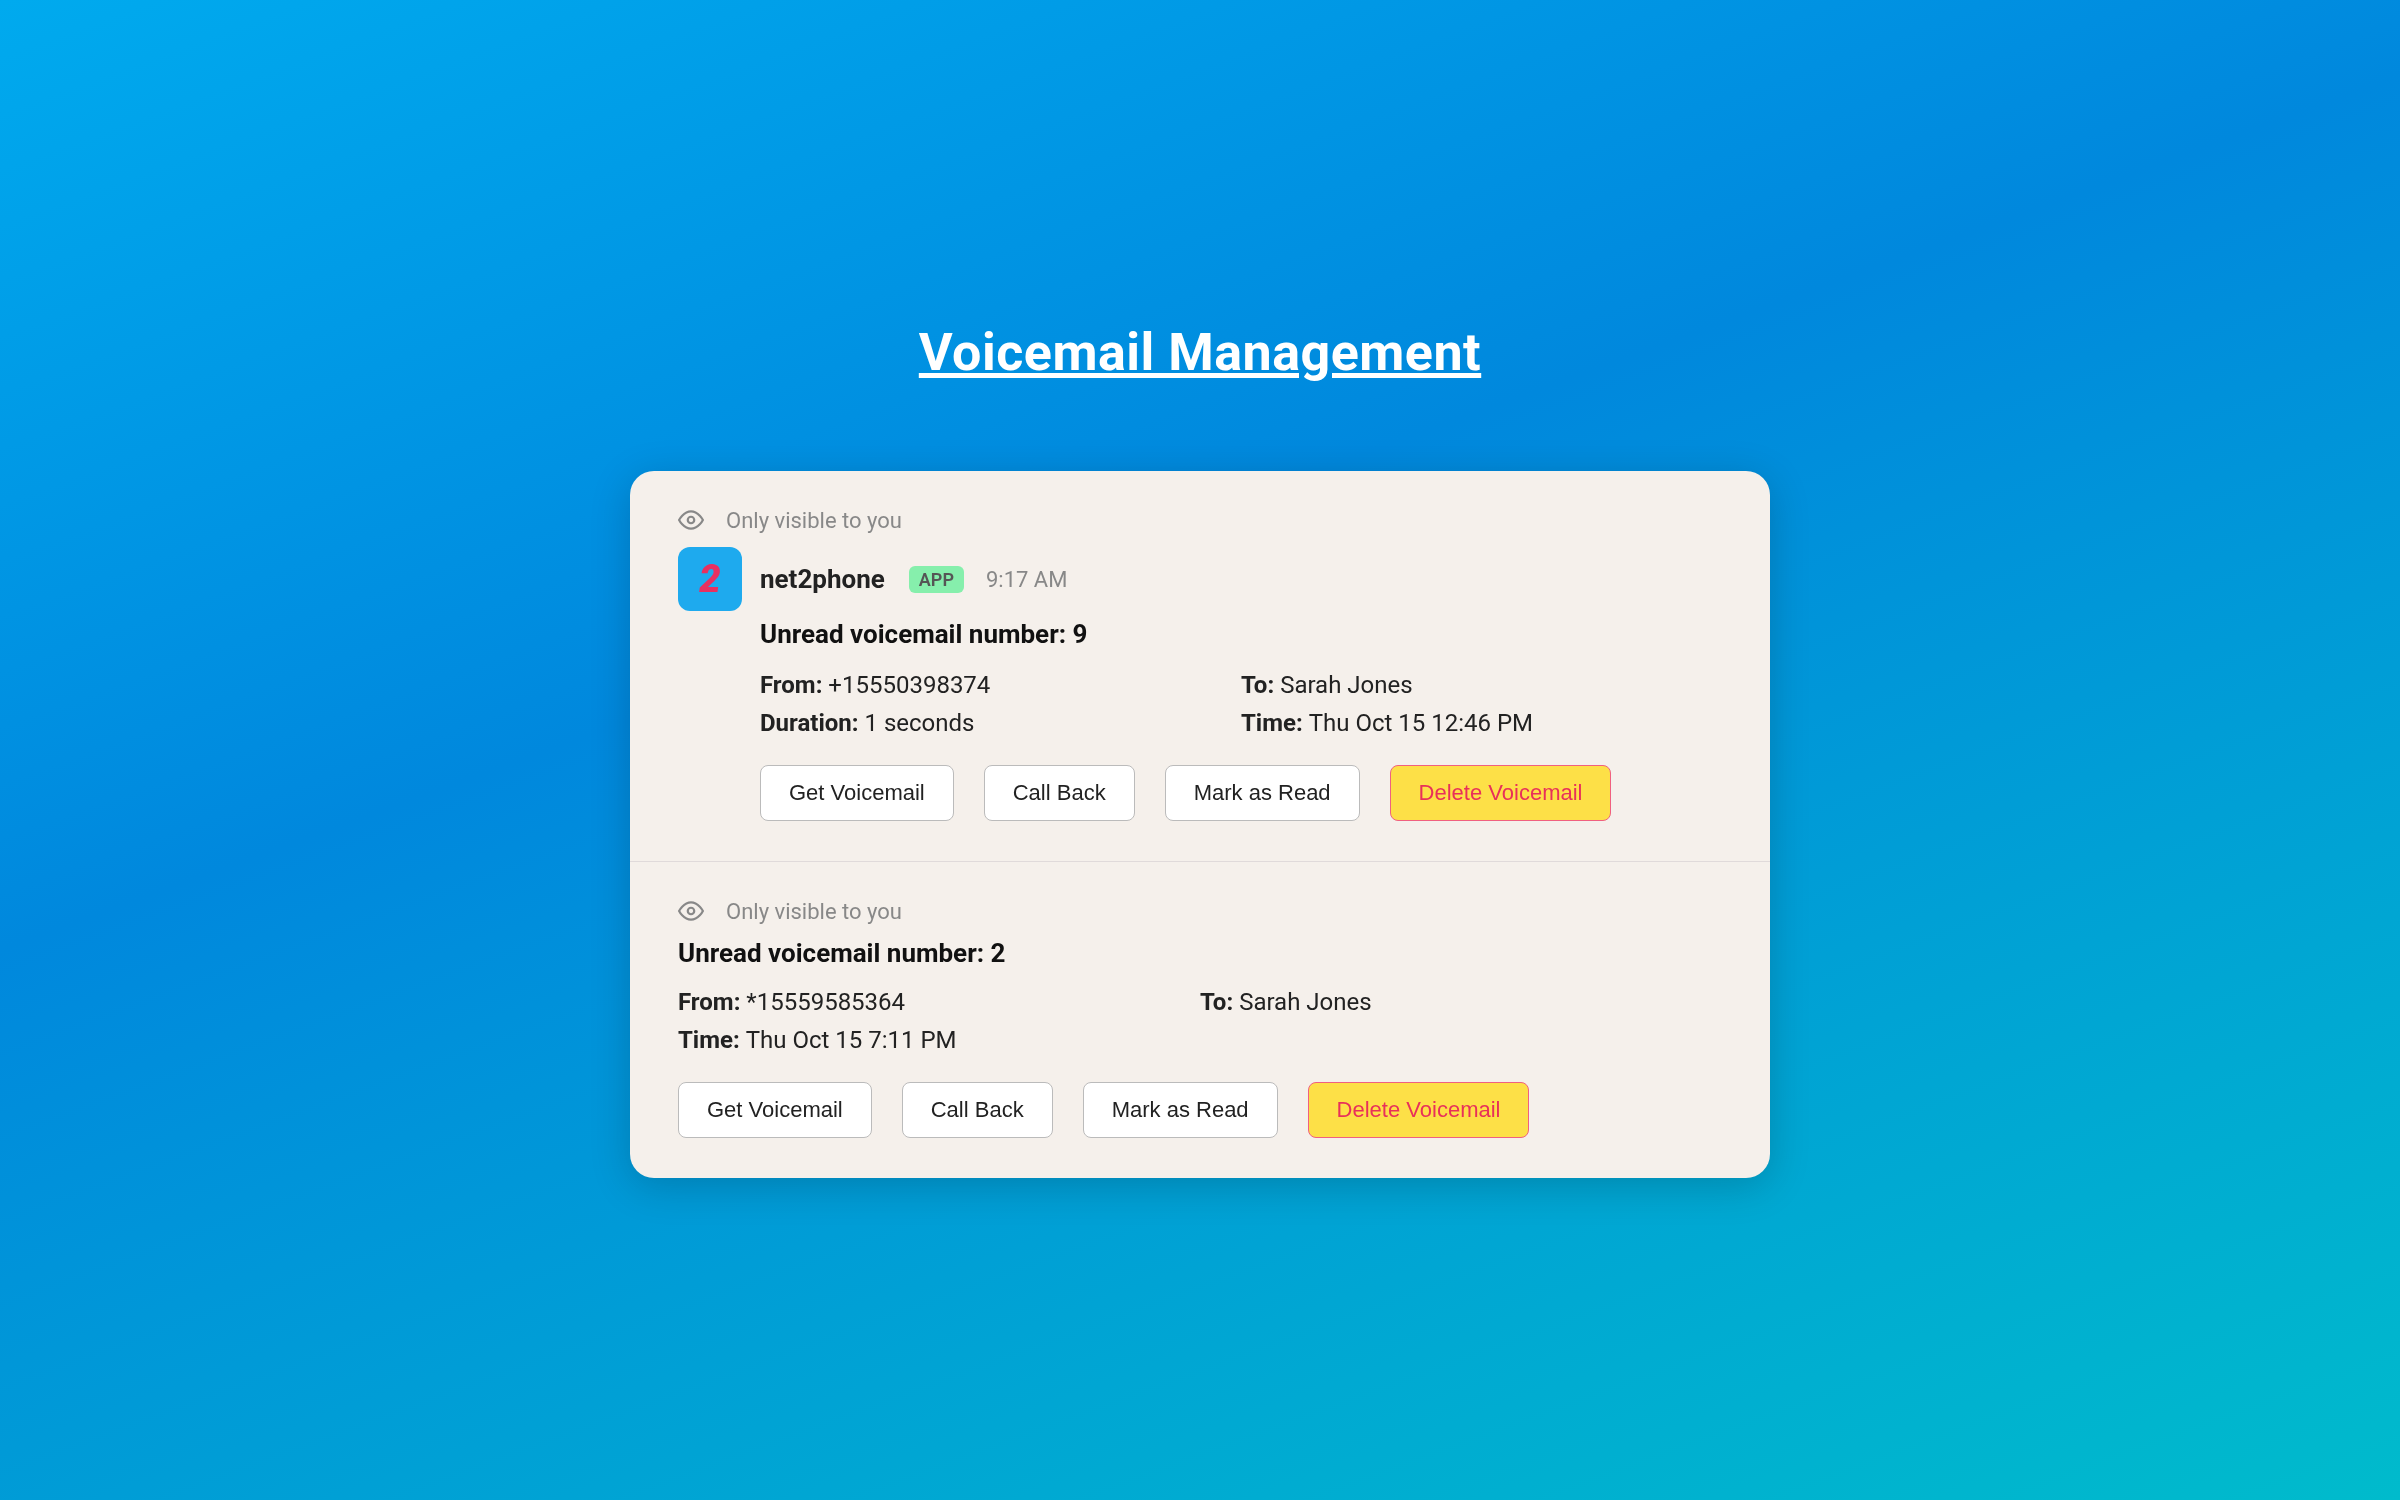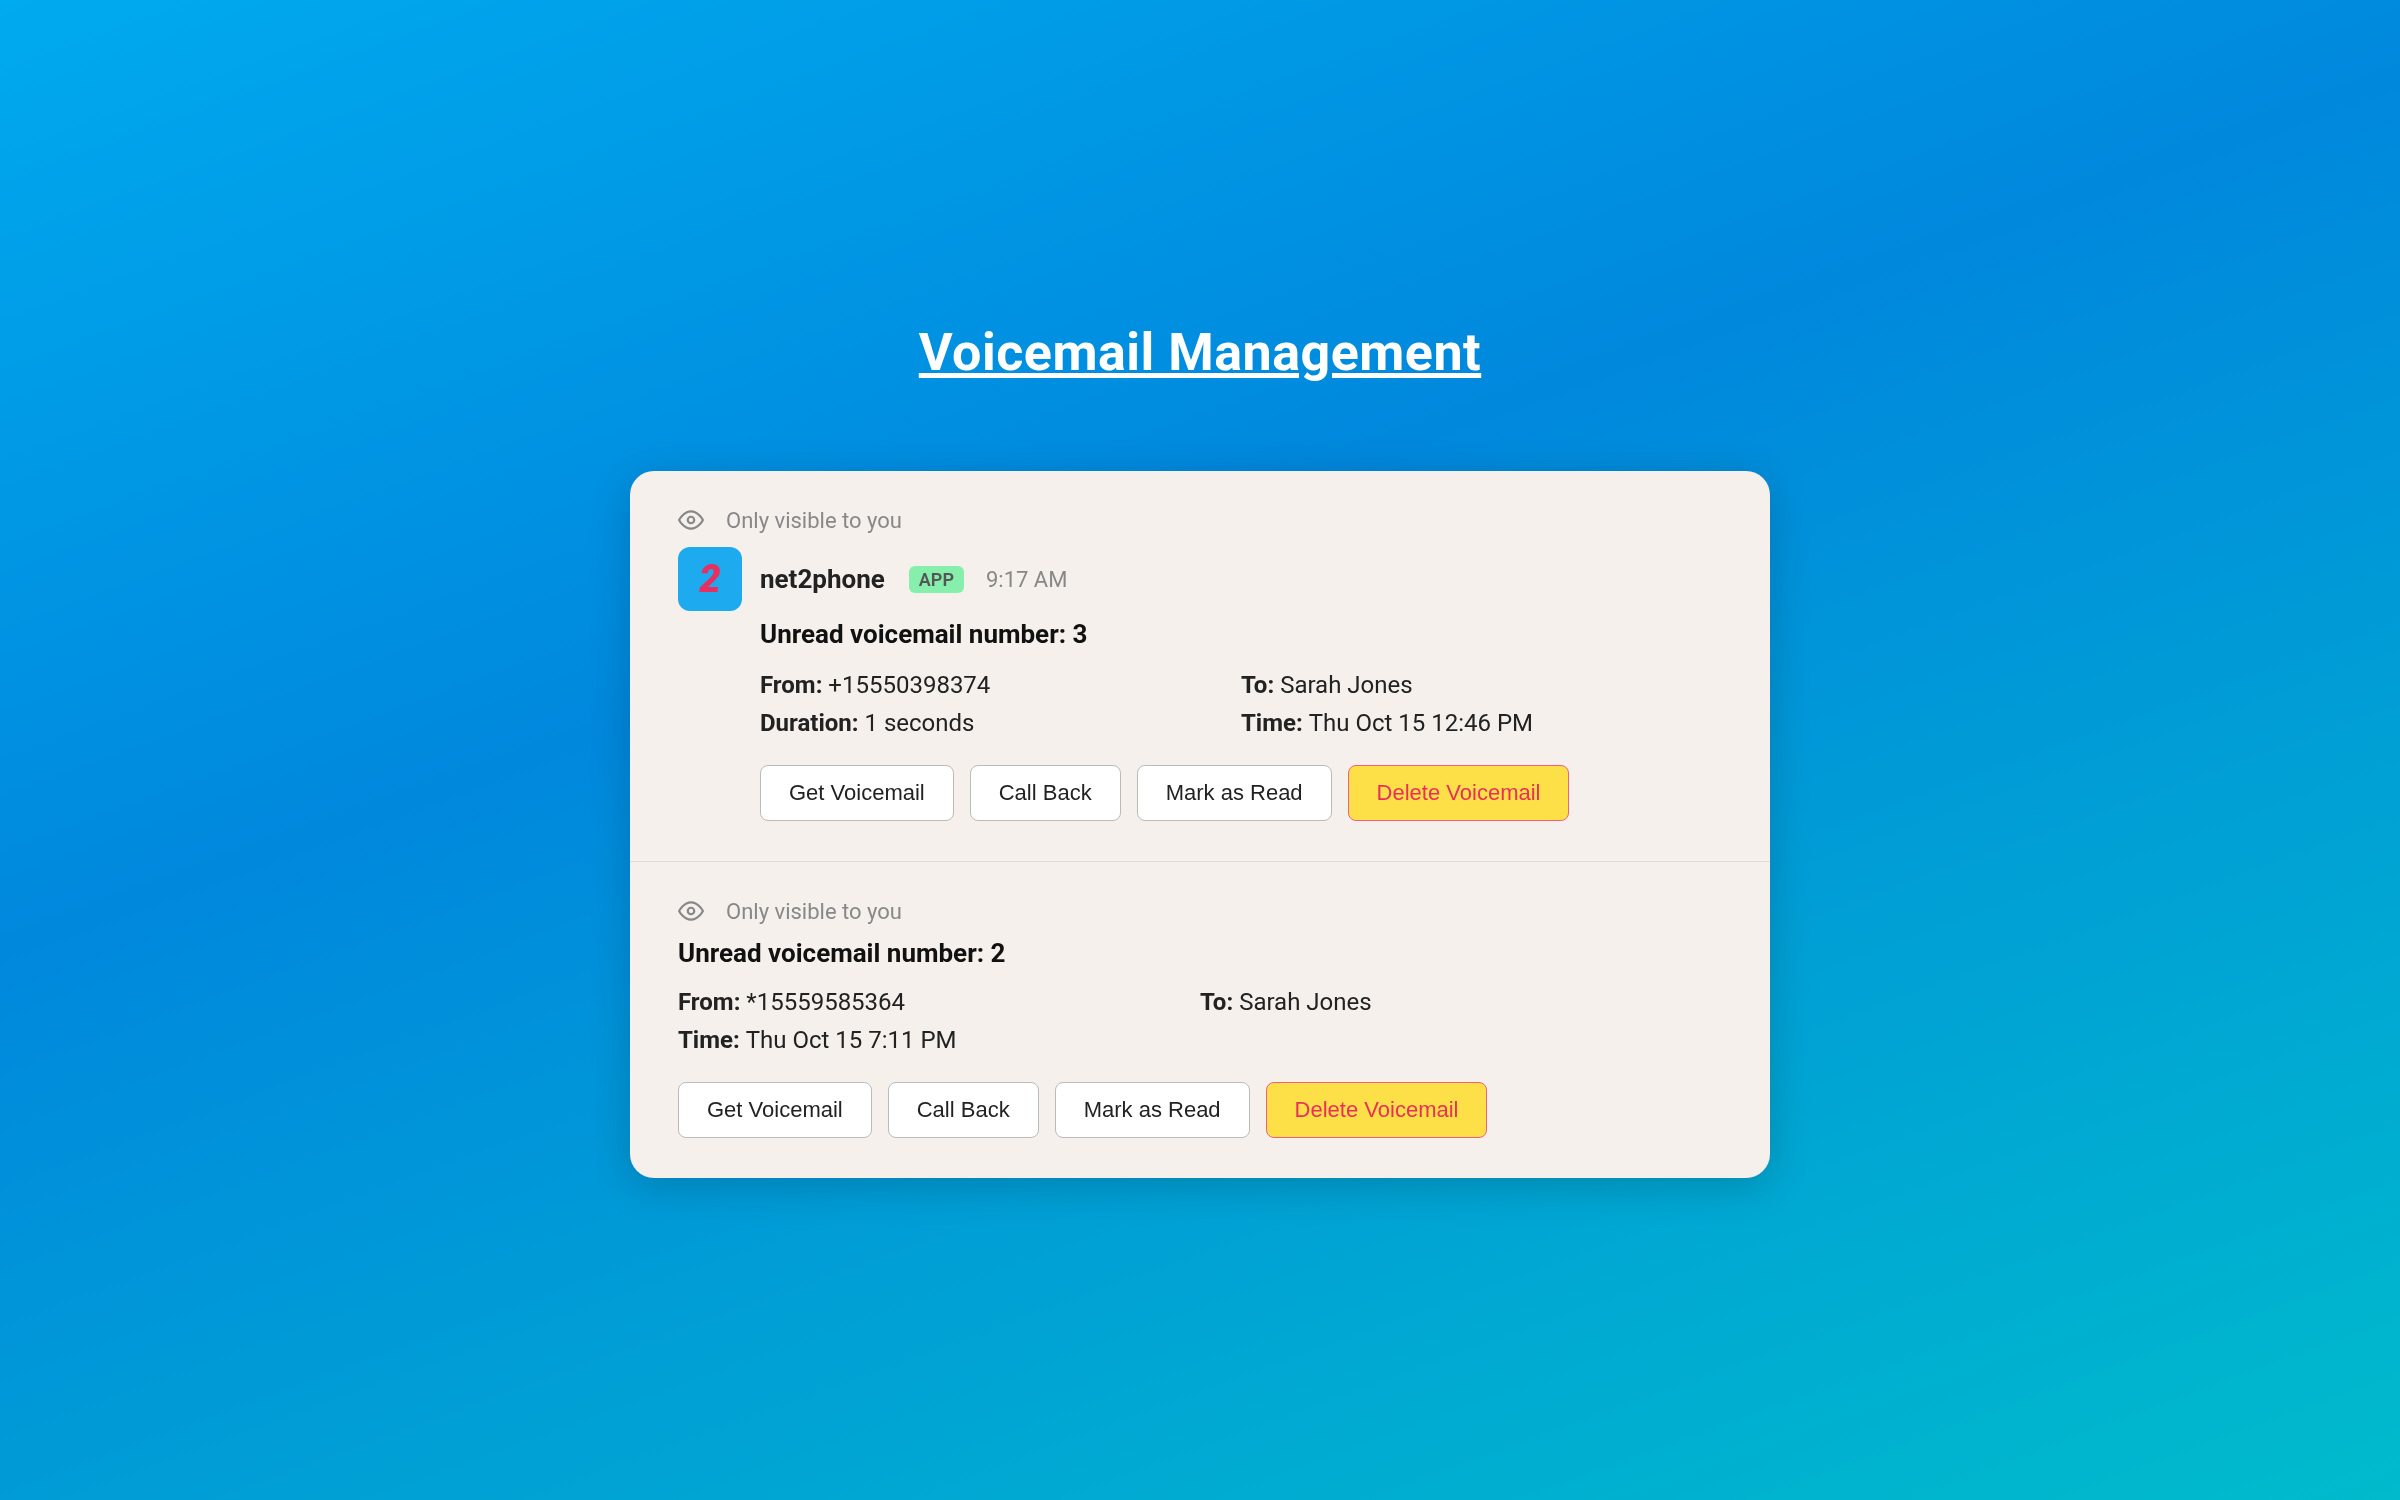--- a/index.html
+++ b/index.html
@@ -134,21 +134,21 @@
       font-weight: 700;
     }
 
     .detail-value {
       font-weight: 400;
     }
 
     .actions-row {
       display: flex;
       align-items: center;
-      gap: 16px;
+      gap: 30px;
       margin-left: 82px;
     }
 
     .btn {
       padding: 14px 28px;
       border-radius: 8px;
       font-size: 22px;
       font-weight: 500;
       cursor: pointer;
       border: 1.5px solid #bbb;
@@ -179,21 +179,21 @@
       <span class="visibility-text">Only visible to you</span>
     </div>
 
     <div class="header-row">
       <div class="app-logo">2</div>
       <span class="app-name">net2phone</span>
       <span class="app-badge">APP</span>
       <span class="timestamp">9:17 AM</span>
     </div>
 
-    <div class="voicemail-title">Unread voicemail number: 3</div>
+    <div class="voicemail-title">Unread voicemail number: 9</div>
 
     <div class="details-grid">
       <div class="detail-item">
         <span class="detail-label">From: </span><span class="detail-value">+15550398374</span>
       </div>
       <div class="detail-item">
         <span class="detail-label">To: </span><span class="detail-value">Sarah Jones</span>
       </div>
       <div class="detail-item">
         <span class="detail-label">Duration: </span><span class="detail-value">1 seconds</span>

